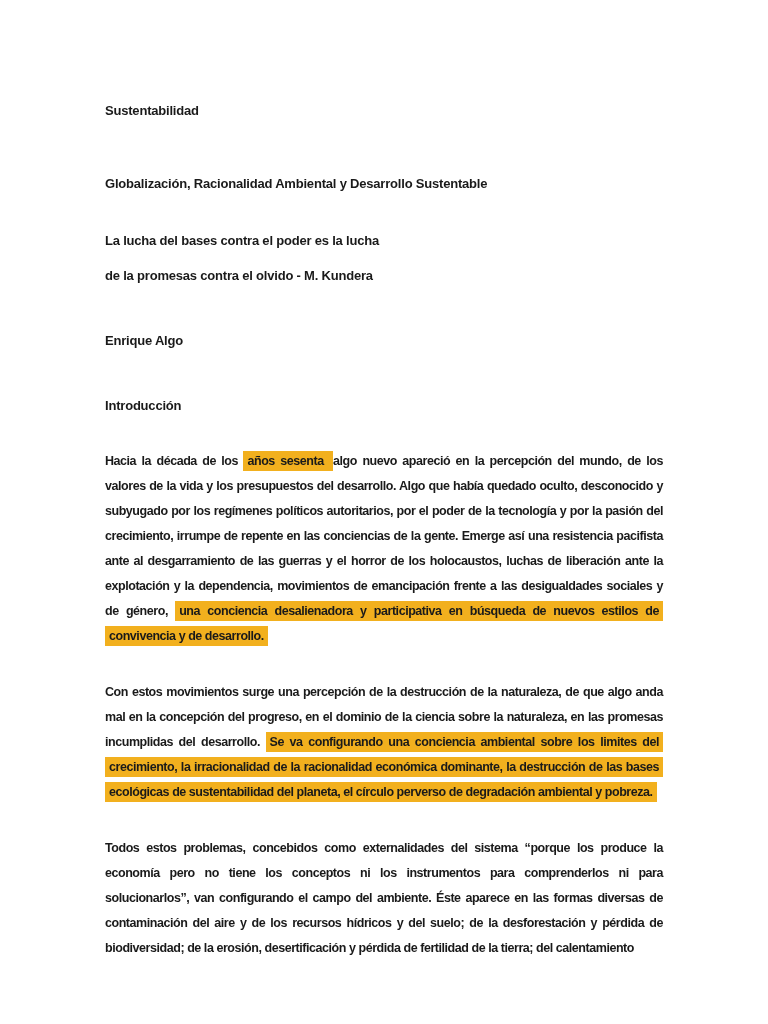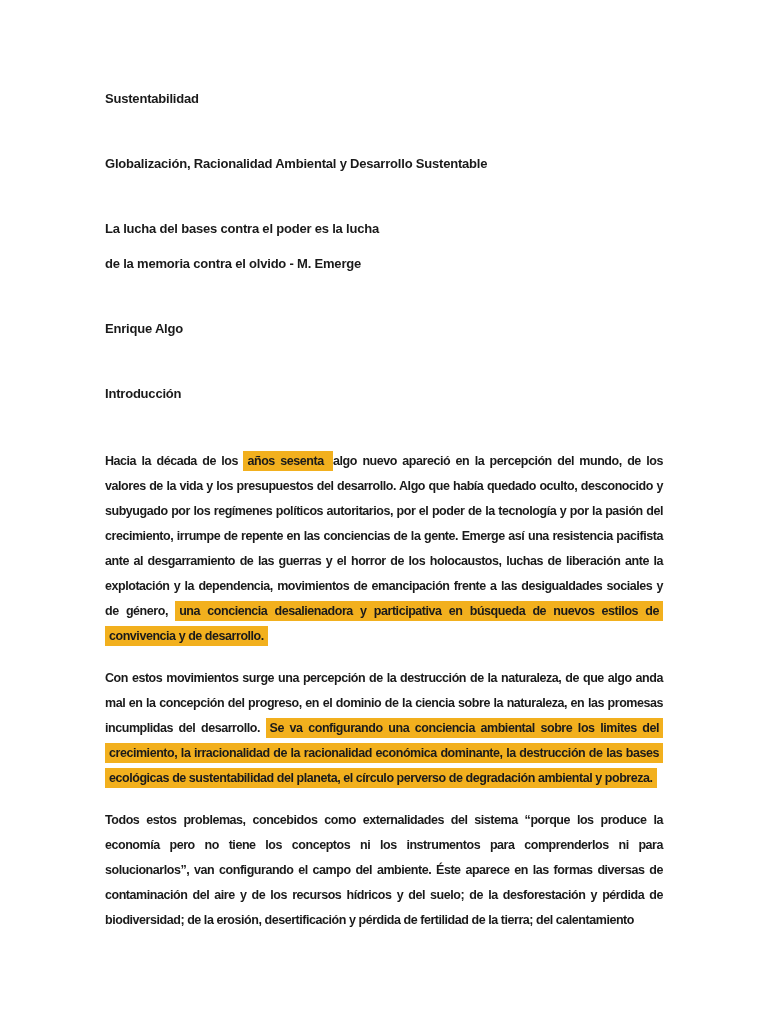--- a/index.html
+++ b/index.html
@@ -27,48 +27,49 @@
     left: 105px;
     width: 558px;
     font-weight: 700;
     color: var(--text-color);
   }
   .heading {
     font-size: 13px;
     line-height: 16px;
     letter-spacing: -0.2px;
     white-space: nowrap;
+    margin-top: 12px;
   }
   .body-copy p.para {
     font-size: 12.5px;
     line-height: 25px;
     letter-spacing: -0.45px;
     text-align: justify;
     font-weight: 700;
   }
-  .body-copy p.para + p.para { margin-top: 17px; }
+  .body-copy p.para + p.para { margin-top: 31px; }
   .hl {
     background: var(--hl-color);
     padding: 3px 4px;
     -webkit-box-decoration-break: clone;
     box-decoration-break: clone;
   }
 </style>
 </head>
 <body>
 
 <div class="page">
 
   <div class="block heading" style="top: 91px;">Sustentabilidad</div>
 
-  <div class="block heading" style="top: 156px;">Globalización, Racionalidad Ambiental y Desarrollo Sustentable</div>
+  <div class="block heading" style="top: 164px;">Globalización, Racionalidad Ambiental y Desarrollo Sustentable</div>
 
   <div class="block heading" style="top: 221px;">La lucha del bases contra el poder es la lucha</div>
 
-  <div class="block heading" style="top: 256px;">de la memoria contra el olvido - M. Emerge</div>
+  <div class="block heading" style="top: 256px;">de la promesas contra el olvido - M. Kundera</div>
 
   <div class="block heading" style="top: 321px;">Enrique Algo</div>
 
   <div class="block heading" style="top: 386px;">Introducción</div>
 
   <div class="block body-copy" style="top: 449px;">
     <p class="para"><span>Hacia la década de los </span><span class="hl">años sesenta </span><span>algo nuevo apareció en la percepción del mundo, de los valores de la vida y los presupuestos del desarrollo. Algo que había quedado oculto, desconocido y subyugado por los regímenes políticos autoritarios, por el poder de la tecnología y por la pasión del crecimiento, irrumpe de repente en las conciencias de la gente. Emerge así una resistencia pacifista ante al desgarramiento de las guerras y el horror de los holocaustos, luchas de liberación ante la explotación y la dependencia, movimientos de emancipación frente a las desigualdades sociales y de género, </span><span class="hl">una conciencia desalienadora y participativa en búsqueda de nuevos estilos de convivencia y de desarrollo.</span></p>
     <p class="para"><span>Con estos movimientos surge una percepción de la destrucción de la naturaleza, de que algo anda mal en la concepción del progreso, en el dominio de la ciencia sobre la naturaleza, en las promesas incumplidas del desarrollo. </span><span class="hl">Se va configurando una conciencia ambiental sobre los limites del crecimiento, la irracionalidad de la racionalidad económica dominante, la destrucción de las bases ecológicas de sustentabilidad del planeta, el círculo perverso de degradación ambiental y pobreza.</span></p>
     <p class="para"><span>Todos estos problemas, concebidos como externalidades del sistema “porque los produce la economía pero no tiene los conceptos ni los instrumentos para comprenderlos ni para solucionarlos”, van configurando el campo del ambiente. Éste aparece en las formas diversas de contaminación del aire y de los recursos hídricos y del suelo; de la desforestación y pérdida de biodiversidad; de la erosión, desertificación y pérdida de fertilidad de la tierra; del calentamiento</span></p>
   </div>

